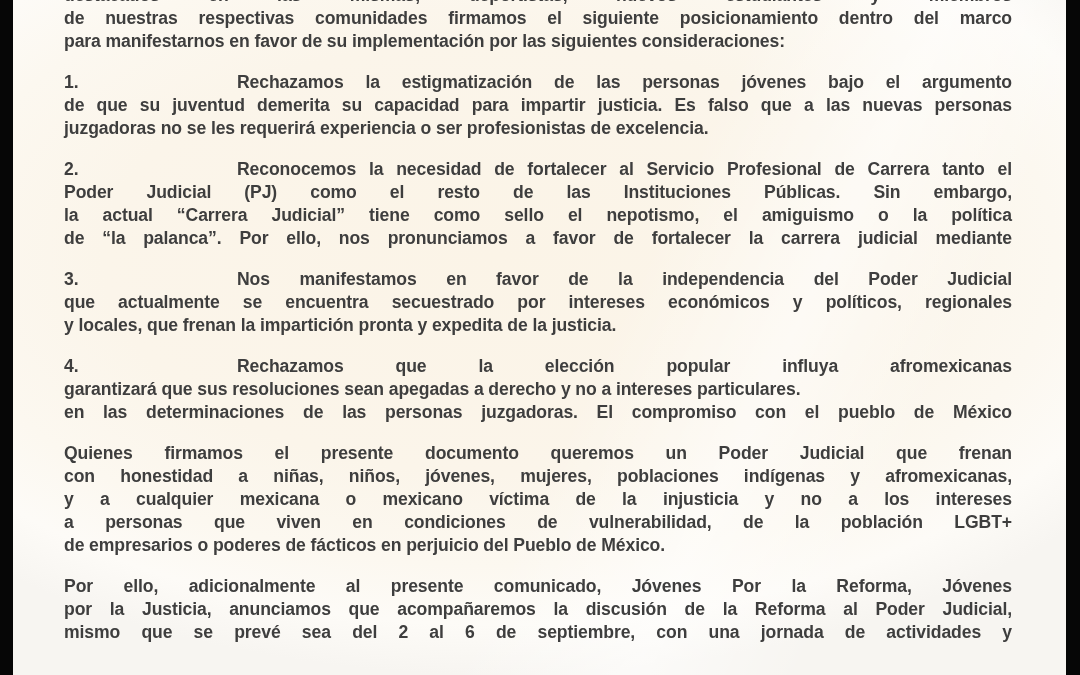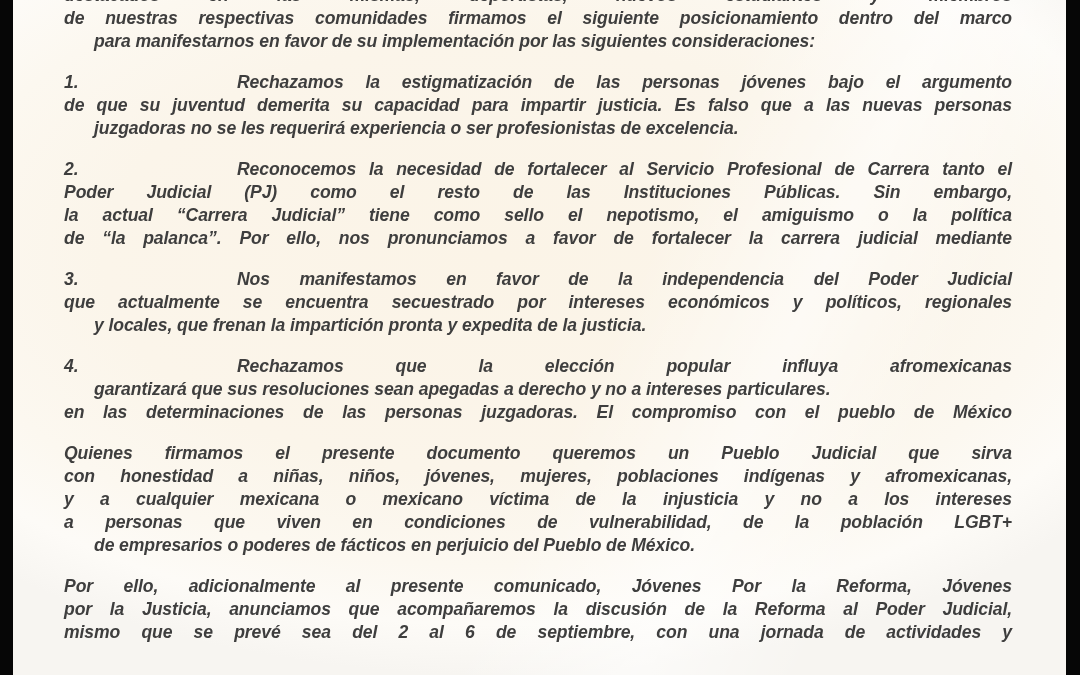--- a/index.html
+++ b/index.html
@@ -30,23 +30,22 @@
     font-size:17.6px;
     line-height:23px;
     letter-spacing:-0.1px;
     z-index:2;
   }
   .para{margin:0 0 18px 0;}
   .line{
     text-align:justify;
     text-align-last:justify;
     white-space:normal;
-    font-style:italic;
   }
-  .line.last{text-align-last:left;margin-left:30px;}
+  .line.last{text-align-last:left;}
   .line.num-line{position:relative;padding-left:173px;}
   .num{position:absolute;left:0;top:0;}
 </style>
 </head>
 <body>
 
 <div class="page"></div>
 <div class="edge-bar left"></div>
 <div class="edge-bar right"></div>
 
@@ -85,21 +84,21 @@
 
   <div class="para">
     <div class="line num-line">
       <span class="num">4.</span><span>Rechazamos que la elección popular influya afromexicanas</span>
     </div>
     <div class="line last">garantizará que sus resoluciones sean apegadas a derecho y no a intereses particulares.</div>
     <div class="line">en las determinaciones de las personas juzgadoras. El compromiso con el pueblo de México</div>
   </div>
 
   <div class="para">
-    <div class="line">Quienes firmamos el presente documento queremos un Pueblo Judicial que sirva</div>
+    <div class="line">Quienes firmamos el presente documento queremos un Poder Judicial que frenan</div>
     <div class="line">con honestidad a niñas, niños, jóvenes, mujeres, poblaciones indígenas y afromexicanas,</div>
     <div class="line">y a cualquier mexicana o mexicano víctima de la injusticia y no a los intereses</div>
     <div class="line">a personas que viven en condiciones de vulnerabilidad, de la población LGBT+</div>
     <div class="line last">de empresarios o poderes de fácticos en perjuicio del Pueblo de México.</div>
   </div>
 
   <div class="para">
     <div class="line">Por ello, adicionalmente al presente comunicado, Jóvenes Por la Reforma, Jóvenes</div>
     <div class="line">por la Justicia, anunciamos que acompañaremos la discusión de la Reforma al Poder Judicial,</div>
     <div class="line">mismo que se prevé sea del 2 al 6 de septiembre, con una jornada de actividades y</div>

